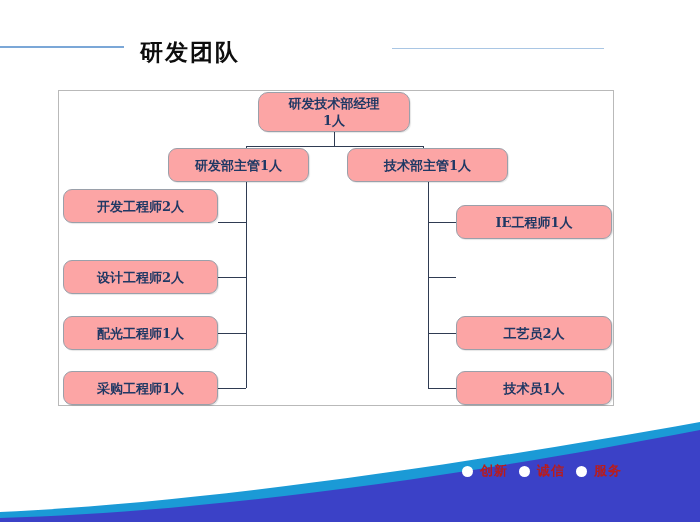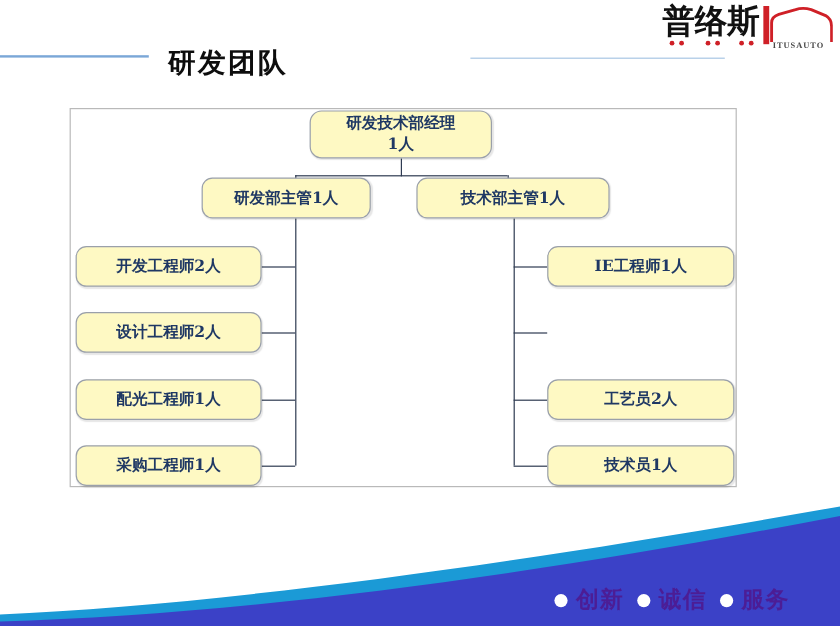--- a/index.html
+++ b/index.html
@@ -117,21 +117,21 @@
     background: #ffffff;
     box-sizing: border-box;
   }
 
   
   .node {
     position: absolute;
     box-sizing: border-box;
     border: 1px solid #9aa0aa;
     border-radius: 9px;
-    background: #fef9c3;
+    background: #fca5a5;
     display: flex;
     align-items: center;
     justify-content: center;
     text-align: center;
     color: #1f3864;
     font-weight: bold;
     font-size: 13px;
     line-height: 17px;
     font-family: "DejaVu Serif", "Liberation Serif", serif;
     box-shadow: 1px 1px 1px rgba(0,0,0,0.10);
@@ -176,26 +176,26 @@
     left: 0;
     bottom: 0;
     width: 700px;
     height: 122px;
   }
 
   
   .footer-items {
     position: absolute;
     left: 462px;
-    top: 487px;
+    top: 462px;
     display: flex;
     align-items: center;
     gap: 7px;
-    color: #4c1d95;
-    font-size: 19px;
+    color: #b91c1c;
+    font-size: 13px;
     font-weight: bold;
     font-family: "DejaVu Serif", "Liberation Serif", serif;
     white-space: nowrap;
   }
   .f-bullet {
     width: 11px;
     height: 11px;
     border-radius: 50%;
     background: #ffffff;
     display: inline-block;
@@ -215,36 +215,20 @@
 </style>
 </head>
 <body>
 
 <div id="slide">
 
   <div class="hdr-line-left"></div>
   <div class="hdr-line-right"></div>
   <div class="slide-title">研发团队</div>
 
-  <div class="logo">
-    <div class="logo-cn">普络斯</div>
-    <div class="logo-dots">
-      <span class="logo-dot" style="left:4px;  top:0px;"></span>
-      <span class="logo-dot" style="left:12px; top:0px;"></span>
-      <span class="logo-dot" style="left:34px; top:0px;"></span>
-      <span class="logo-dot" style="left:42px; top:0px;"></span>
-      <span class="logo-dot" style="left:62px; top:0px;"></span>
-      <span class="logo-dot" style="left:70px; top:0px;"></span>
-    </div>
-    <svg class="logo-truck" viewBox="0 0 58 32">
-      <rect x="0" y="0" width="5" height="32" fill="#cf2027"></rect>
-      <path d="M7 30 L7 14 Q7 9 13 7 L27 3 Q33 1 40 3 L52 8 Q57 11 57 17 L57 30" fill="none" stroke="#cf2027" stroke-width="2.4" stroke-linejoin="round"></path>
-    </svg>
-    <div class="logo-sub">ITUSAUTO</div>
-  </div>
 
   <div class="chart-frame"></div>
 
   <div class="ln ln-v" style="left:334px; top:132px; height:15px;"></div>
 
   <div class="ln ln-h" style="left:246px; top:146px; width:177px;"></div>
 
   <div class="ln ln-v" style="left:246px; top:146px; height:3px;"></div>
 
   <div class="ln ln-v" style="left:423px; top:146px; height:3px;"></div>
@@ -266,21 +250,21 @@
   <div class="node node-manager">
     <div>
       <div>研发技术部经理</div>
       <div>1人</div>
     </div>
   </div>
 
   <div class="node node-sup-left">研发部主管1人</div>
   <div class="node node-sup-right">技术部主管1人</div>
 
-  <div class="node node-leaf left-col" style="top:205px;">开发工程师2人</div>
+  <div class="node node-leaf left-col" style="top:189px;">开发工程师2人</div>
   <div class="node node-leaf left-col" style="top:260px;">设计工程师2人</div>
   <div class="node node-leaf left-col" style="top:316px;">配光工程师1人</div>
   <div class="node node-leaf left-col" style="top:371px;">采购工程师1人</div>
 
   <div class="node node-leaf right-col" style="top:205px;">IE工程师1人</div>
   <div class="node node-leaf right-col" style="top:316px;">工艺员2人</div>
   <div class="node node-leaf right-col" style="top:371px;">技术员1人</div>
 
   <svg class="wave" viewBox="0 0 700 122" preserveAspectRatio="none">
     <path d="M0 112 C 180 104, 420 72, 700 22 L700 122 L0 122 Z" fill="#1b9ad6"></path>

